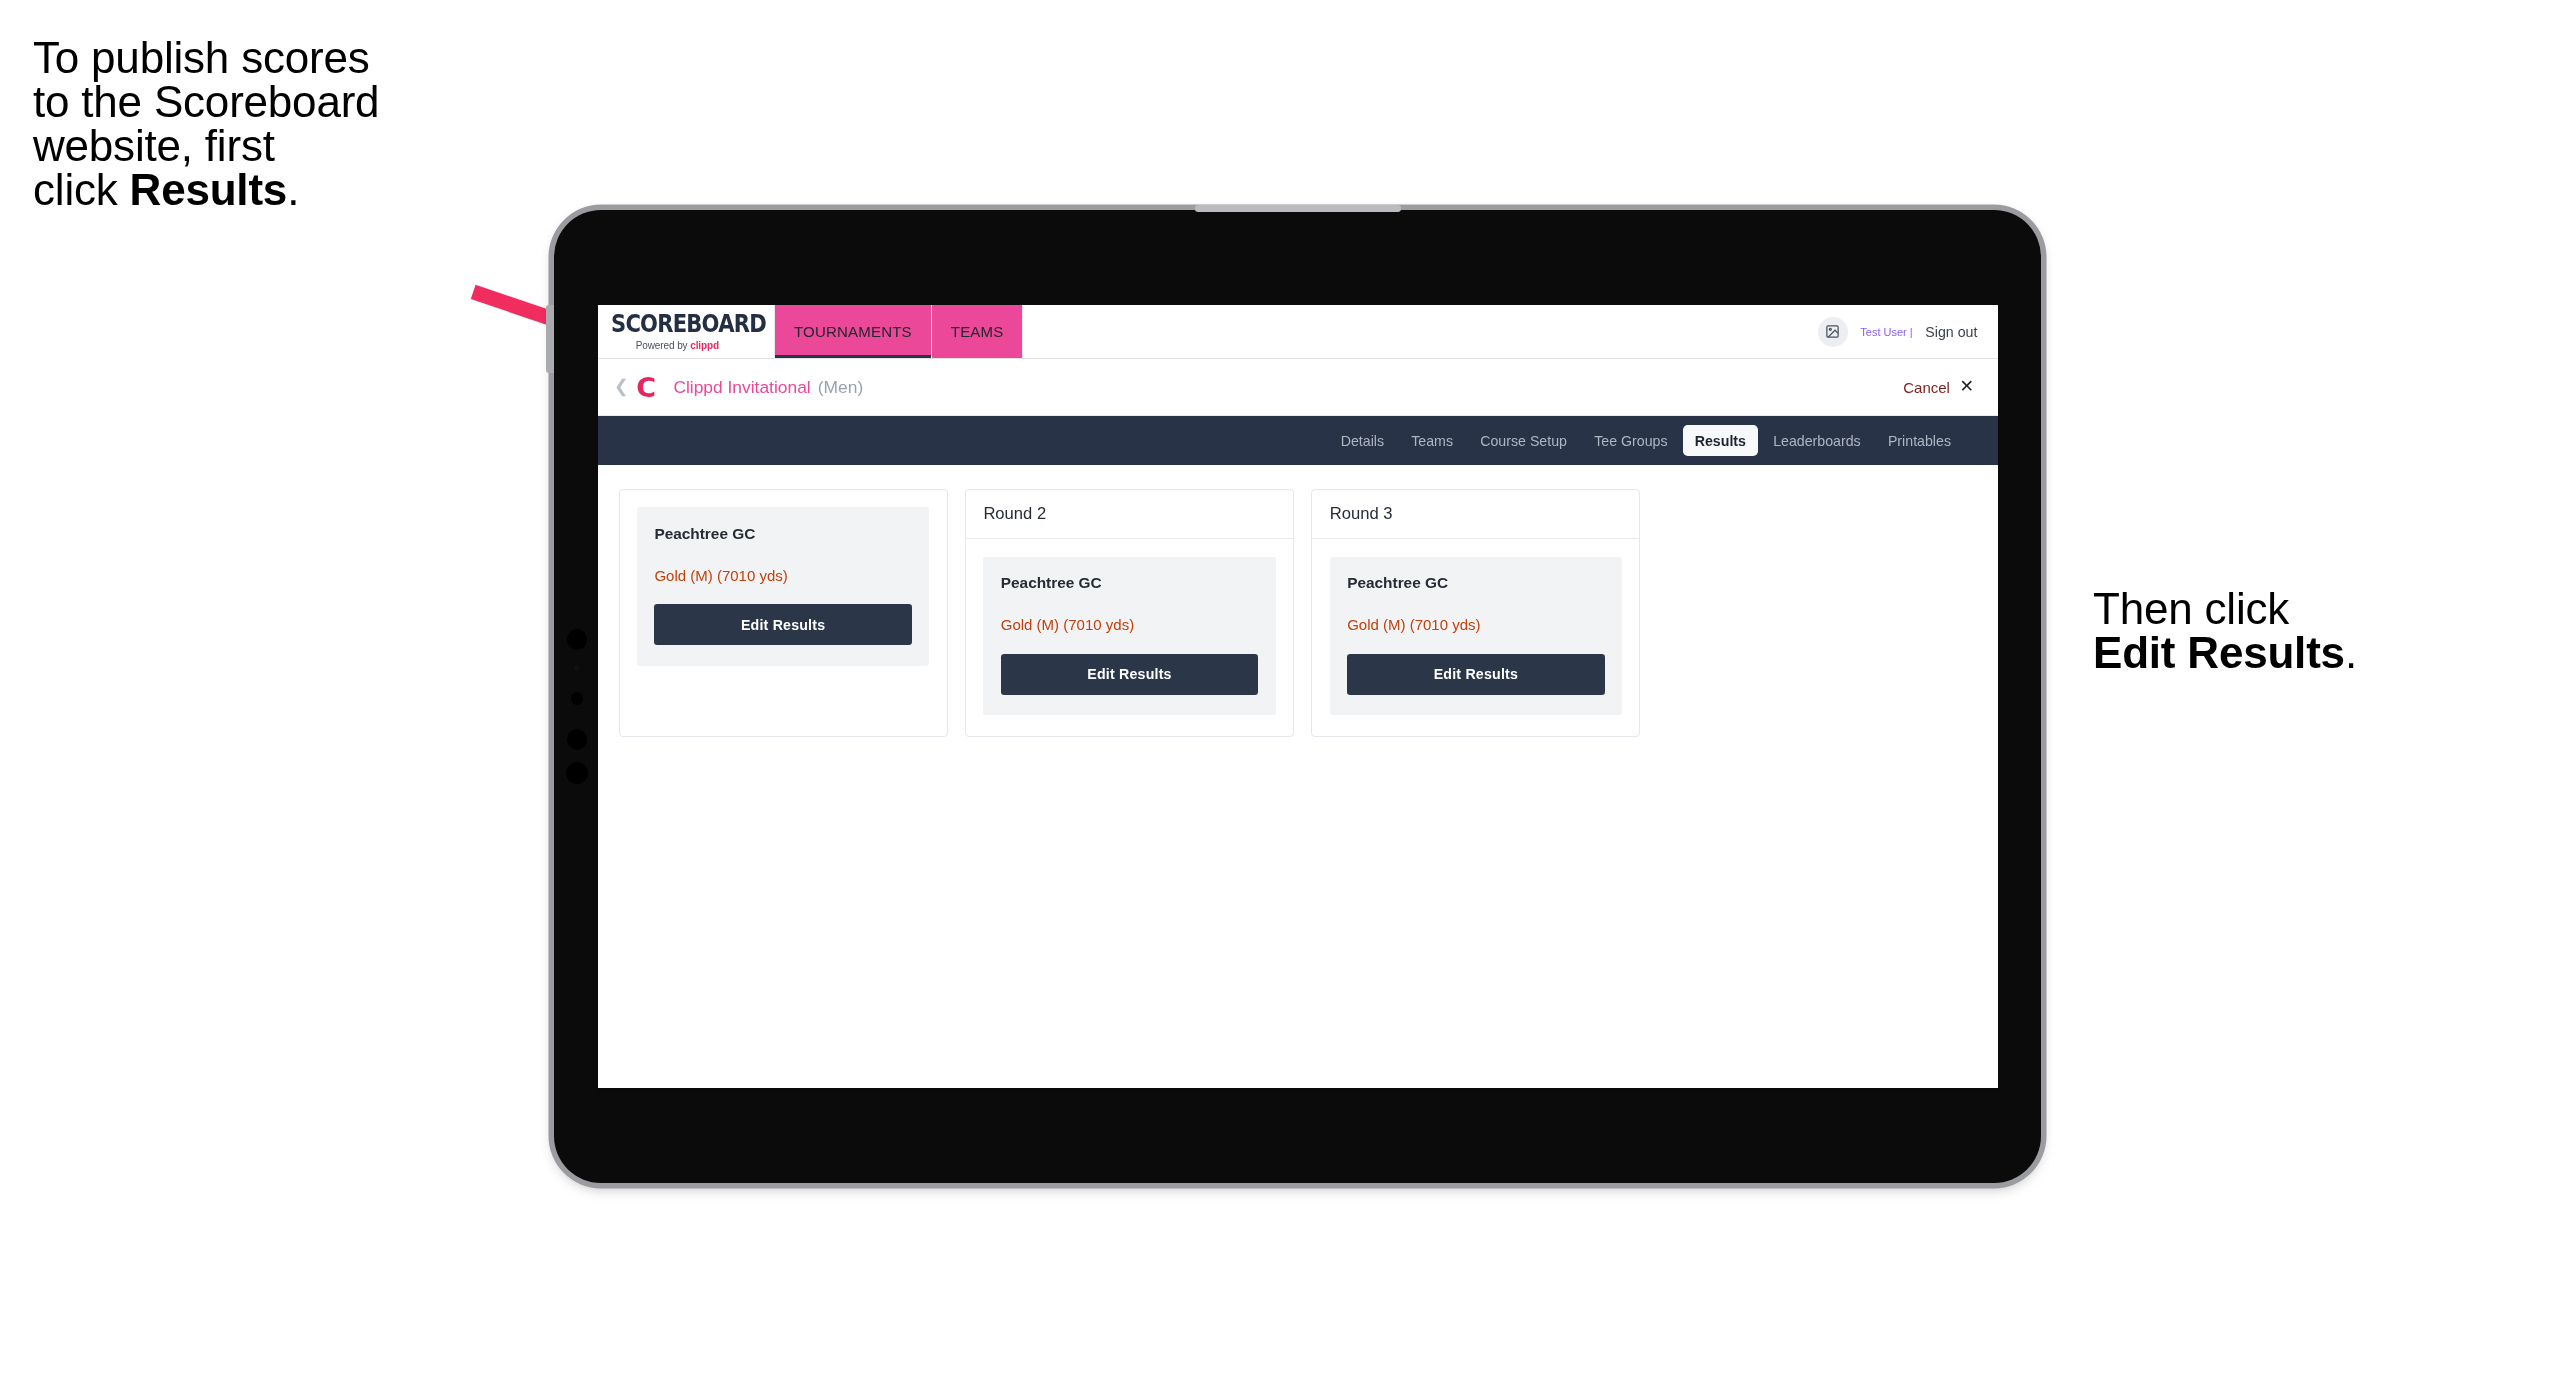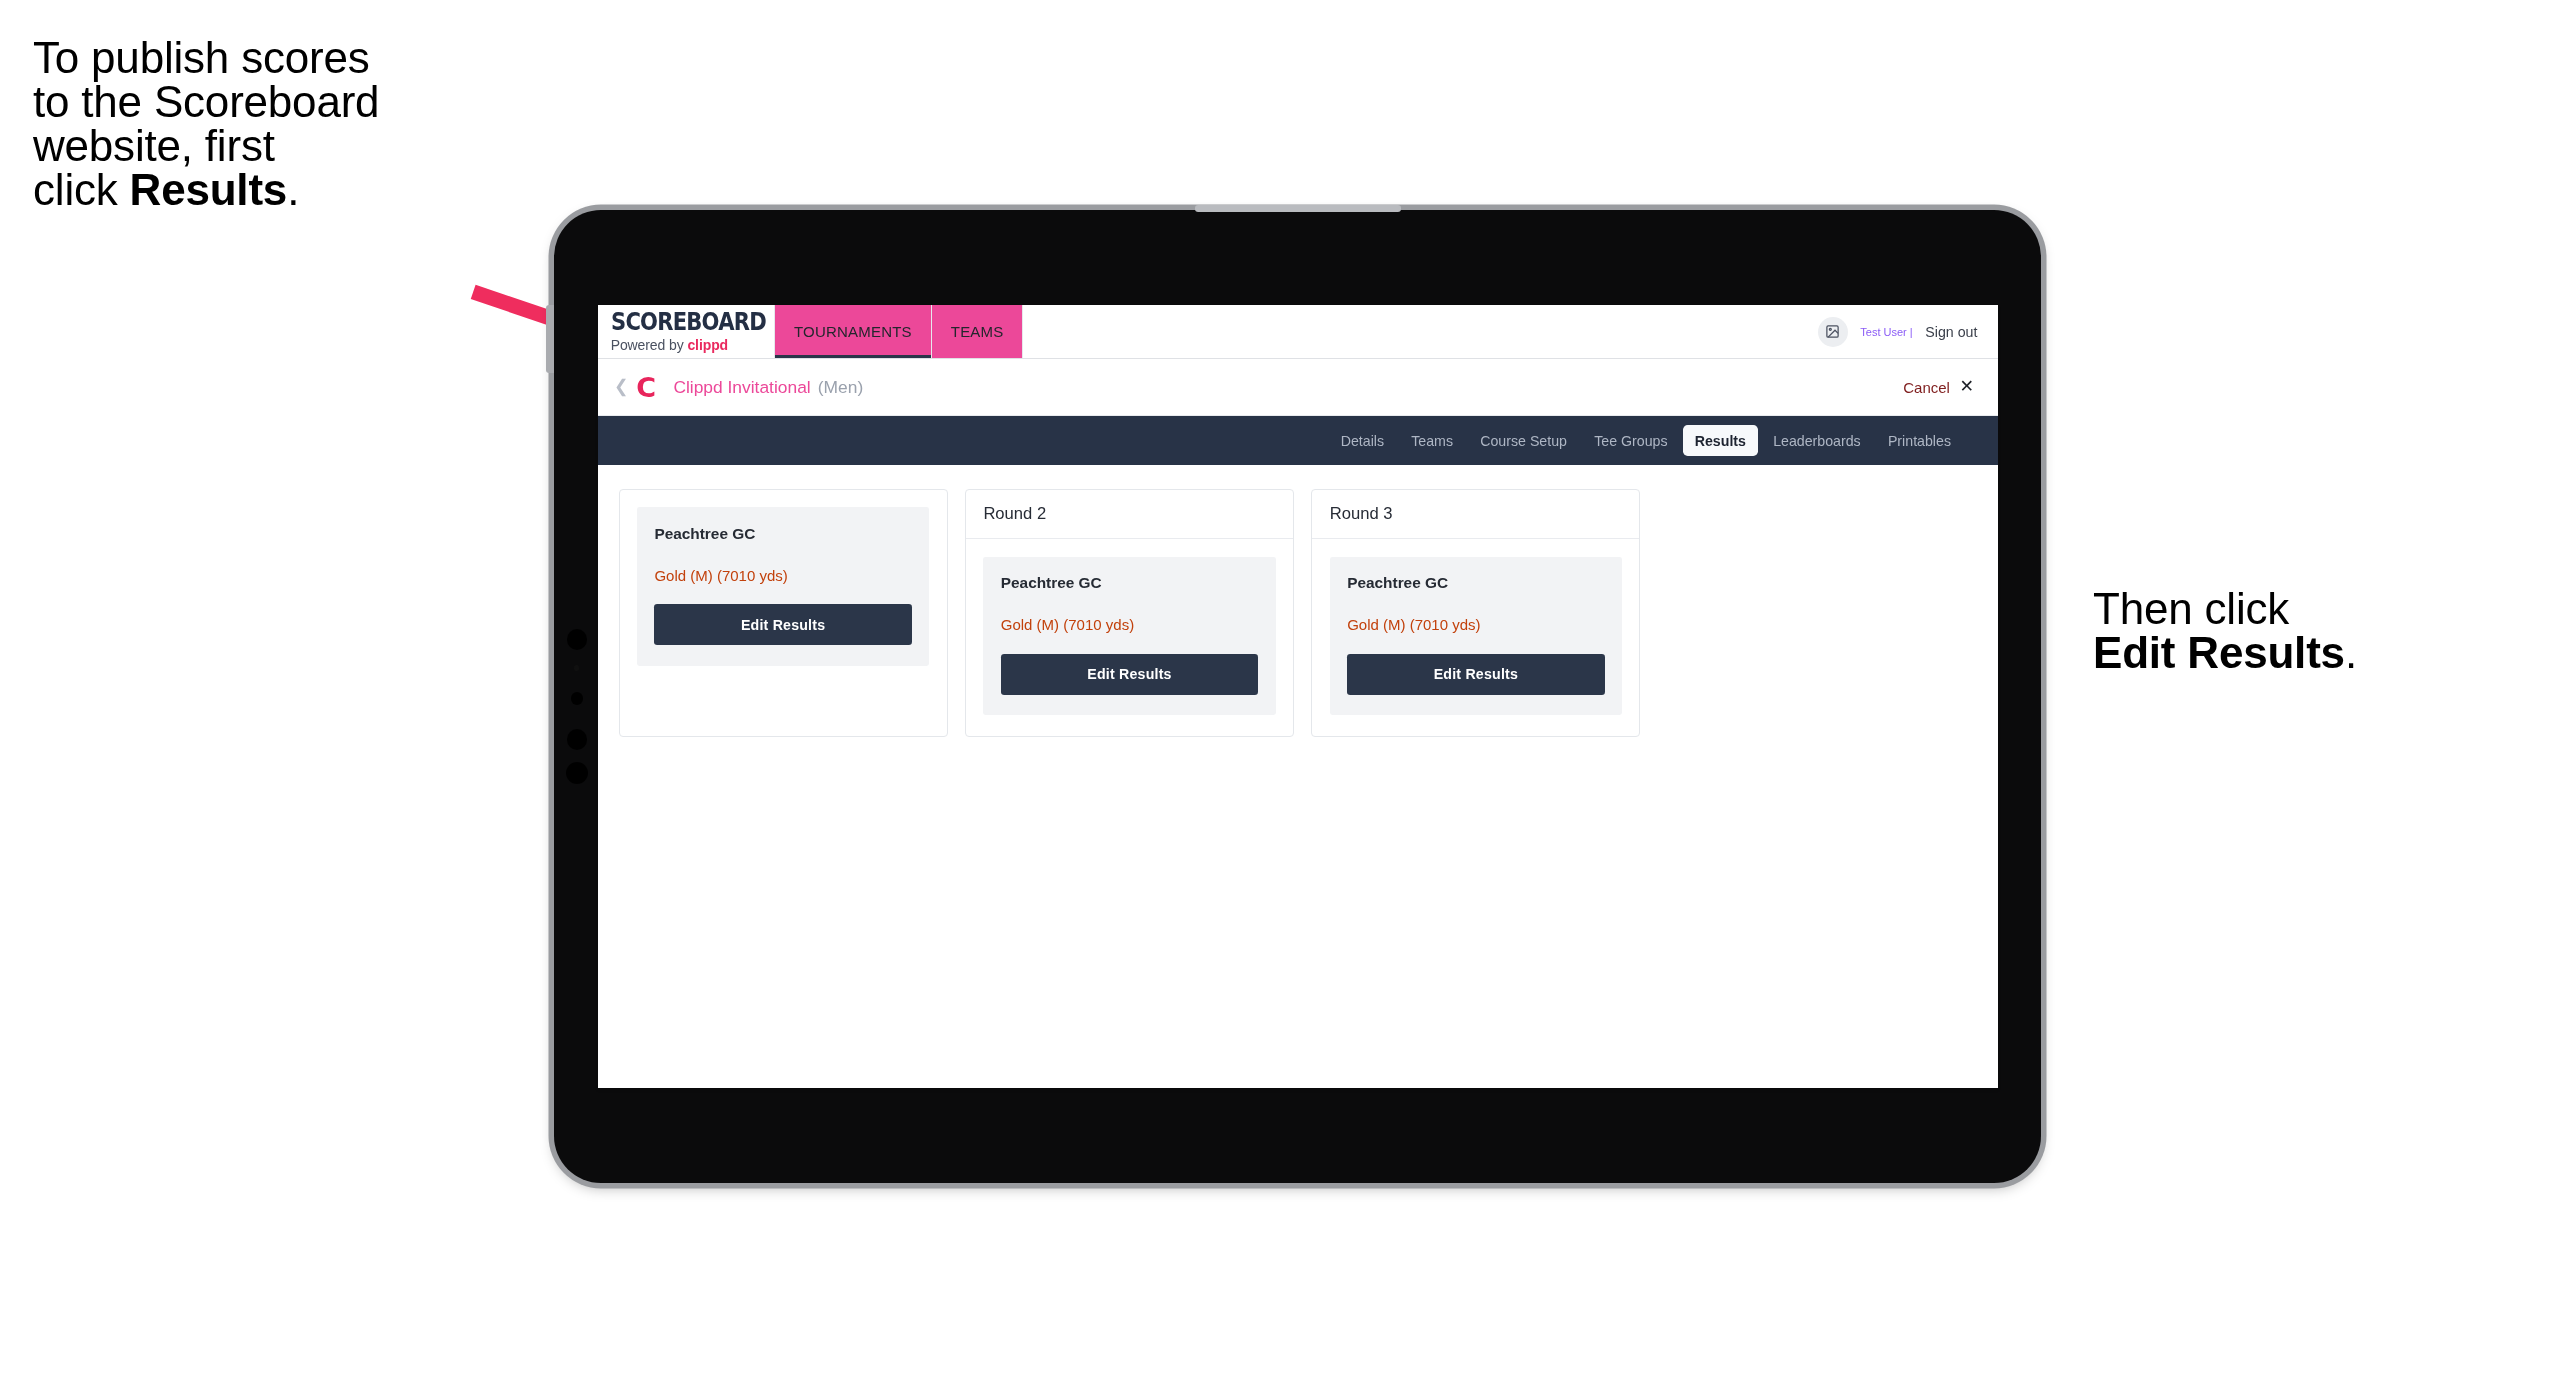--- a/index.html
+++ b/index.html
@@ -77,21 +77,21 @@
   }
   .brand {
     width: 177px; display: flex; flex-direction: column; justify-content: center;
     padding-left: 12.7px; border-right: 0.8px solid #e6e8ec;
   }
   .brand-word {
     font-family: "DejaVu Sans", sans-serif;
     font-weight: 700; font-size: 24.5px; letter-spacing: -0.9px;
     color: #242f44; line-height: 1; transform: scaleX(0.86); transform-origin: left center;
   }
-  .brand-sub { font-size: 14px; color: #4a5160; margin-top: 3.2px; letter-spacing: -0.1px; }
+  .brand-sub { font-size: 10px; color: #4a5160; margin-top: 3.2px; letter-spacing: -0.1px; margin-left: 25px; }
   .brand-sub em { font-style: normal; color: #ea2a5f; font-weight: 700; }
 
   .nav-main { display: flex; align-items: stretch; }
   .nav-main .nmi {
     display: flex; align-items: center; padding: 0 19px;
     font-size: 15px; color: #23262d; letter-spacing: 0.2px;
     border-right: 0.8px solid #e6e8ec; cursor: pointer; background: #ec4899;
   }
   .nav-main .nmi.active { box-shadow: inset 0 -3.2px 0 #2b3purple; position: relative; }
   .nav-main .nmi.active::after {

